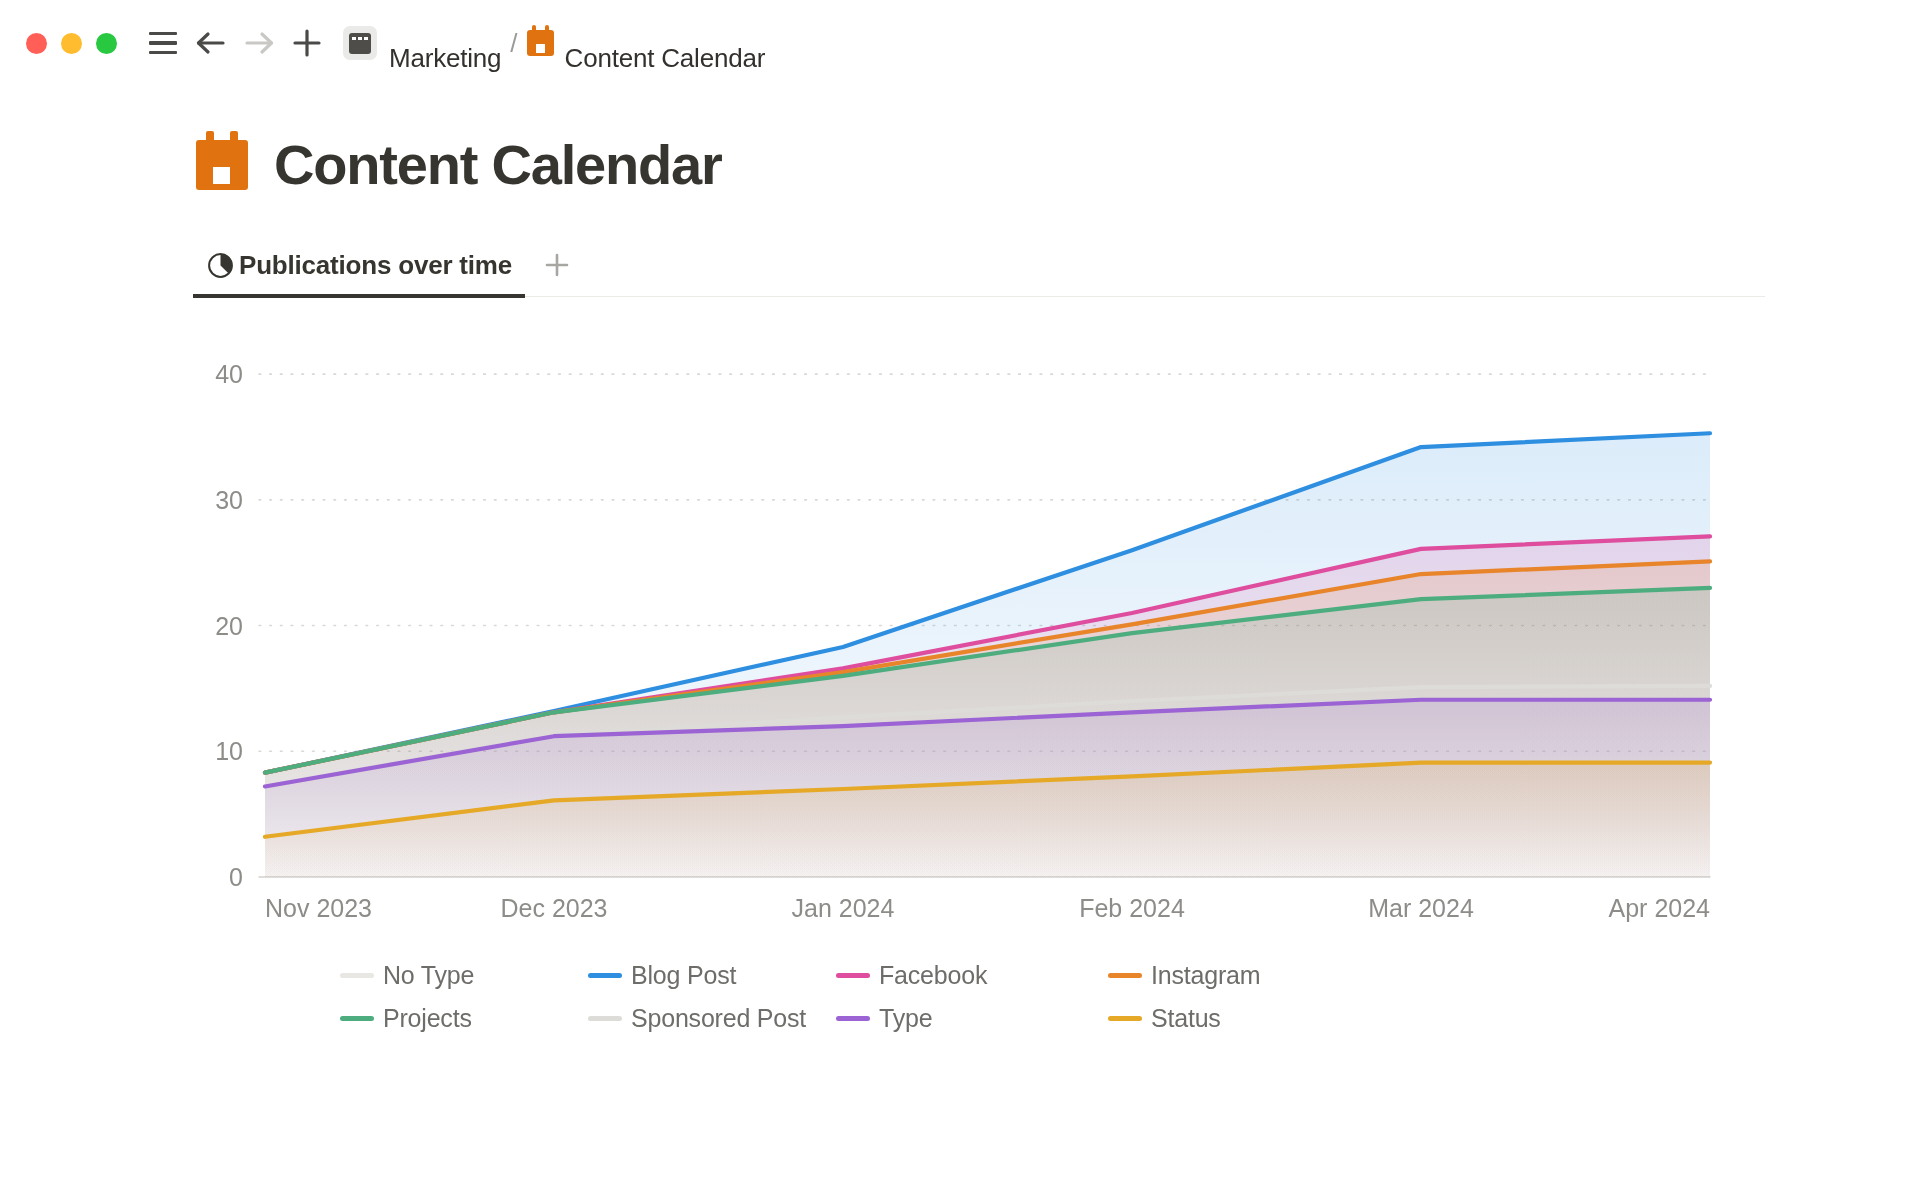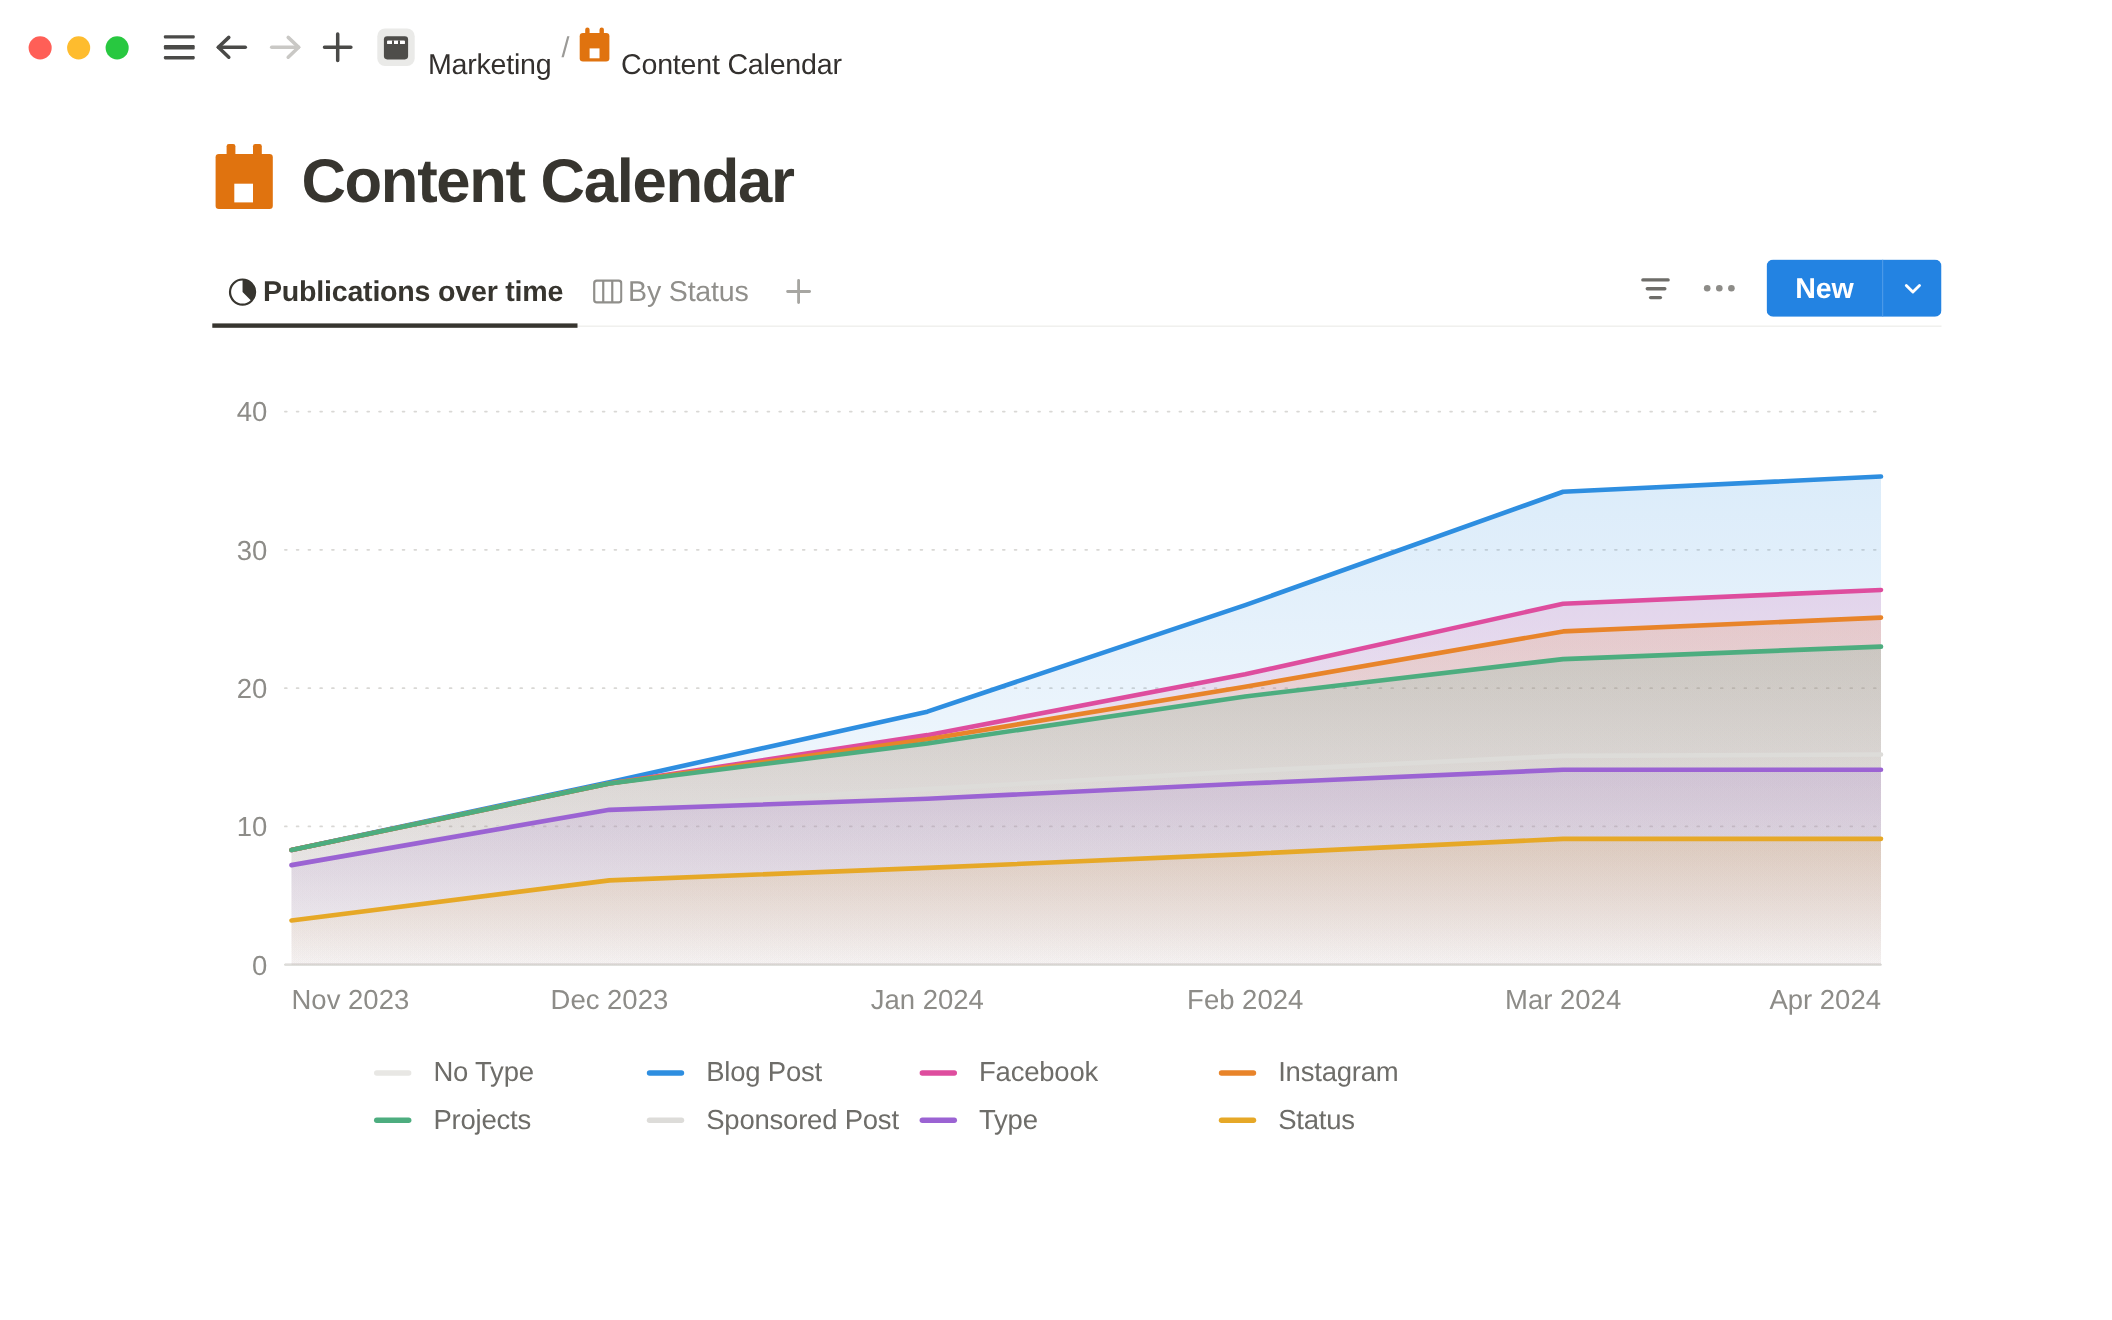--- a/index.html
+++ b/index.html
@@ -197,21 +197,21 @@
   .chart-svg { display: block; }
 
   .legend {
     margin-left: 340px;
     margin-top: 26px;
     width: 1200px;
     display: grid;
     grid-template-columns: 248px 248px 272px 248px;
     row-gap: 14px;
   }
-  .legend-item { display: flex; align-items: center; gap: 20px; }
+  .legend-item { display: flex; align-items: center; gap: 9px; }
   .legend-swatch { width: 34px; height: 4.5px; border-radius: 3px; display: block; }
   .legend-label { font-size: 25px; color: #6E6D69; letter-spacing: -0.2px; }
 </style>
 </head>
 <body>
 
 <div class="window">
 
   <div class="titlebar">
     <div class="traffic">
@@ -280,62 +280,29 @@
         <div class="view-tab active">
           <span class="vt-icon">
             <svg width="27" height="27" viewBox="0 0 27 27">
               <circle cx="13.5" cy="13.5" r="11.4" stroke="#37352F" stroke-width="2" fill="none"></circle>
               <path d="M13.5 13.5 V2.1 A11.4 11.4 0 0 1 21.6 21.6 Z" fill="#37352F"></path>
             </svg>
           </span>
           <span>Publications over time</span>
         </div>
 
-        <div class="view-tab">
-          <span class="vt-icon">
-            <svg width="27" height="24" viewBox="0 0 27 24">
-              <rect x="1.2" y="2.2" width="24.6" height="19.6" rx="2.4" stroke="#908F8B" stroke-width="2" fill="none"></rect>
-              <path d="M9.4 2.2 V21.8 M17.6 2.2 V21.8" stroke="#908F8B" stroke-width="2"></path>
-            </svg>
-          </span>
-          <span>By Status</span>
-        </div>
 
 
         <div class="plus-tab">
           <svg width="28" height="28" viewBox="0 0 28 28">
             <path d="M14 4 V24 M4 14 H24" stroke="#A7A6A2" stroke-width="2.6" stroke-linecap="round"></path>
           </svg>
         </div>
       </div>
 
-      <div class="vb-right">
-        <div class="vb-ic">
-          <span class="filter-lines">
-              <span></span>
-              <span></span>
-              <span></span>
-            </span>
-        </div>
-        <div class="vb-ic">
-          <span class="dots-sm">
-              <i></i>
-              <i></i>
-              <i></i>
-            </span>
-        </div>
-        <div class="new-group">
-          <div class="new-btn">New</div>
-          <div class="new-caret">
-            <svg width="24" height="24" viewBox="0 0 24 24">
-              <path d="M6 9.5 L12 15.5 L18 9.5" stroke="#ffffff" stroke-width="2.6" fill="none" stroke-linecap="round" stroke-linejoin="round"></path>
-            </svg>
-          </div>
-        </div>
-      </div>
     </div>
 
     <div class="chart-wrap">
       <svg class="chart-svg" id="chart" width="1535" height="600" viewBox="0 0 1535 600">
           <defs>
             <linearGradient id="g0" x1="0" y1="0" x2="0" y2="1">
               <stop offset="0" stop-color="#E8E7E4" stop-opacity="0.17"></stop>
               <stop offset="1" stop-color="#E8E7E4" stop-opacity="0.02"></stop>
             </linearGradient>
             <linearGradient id="g1" x1="0" y1="0" x2="0" y2="1">

